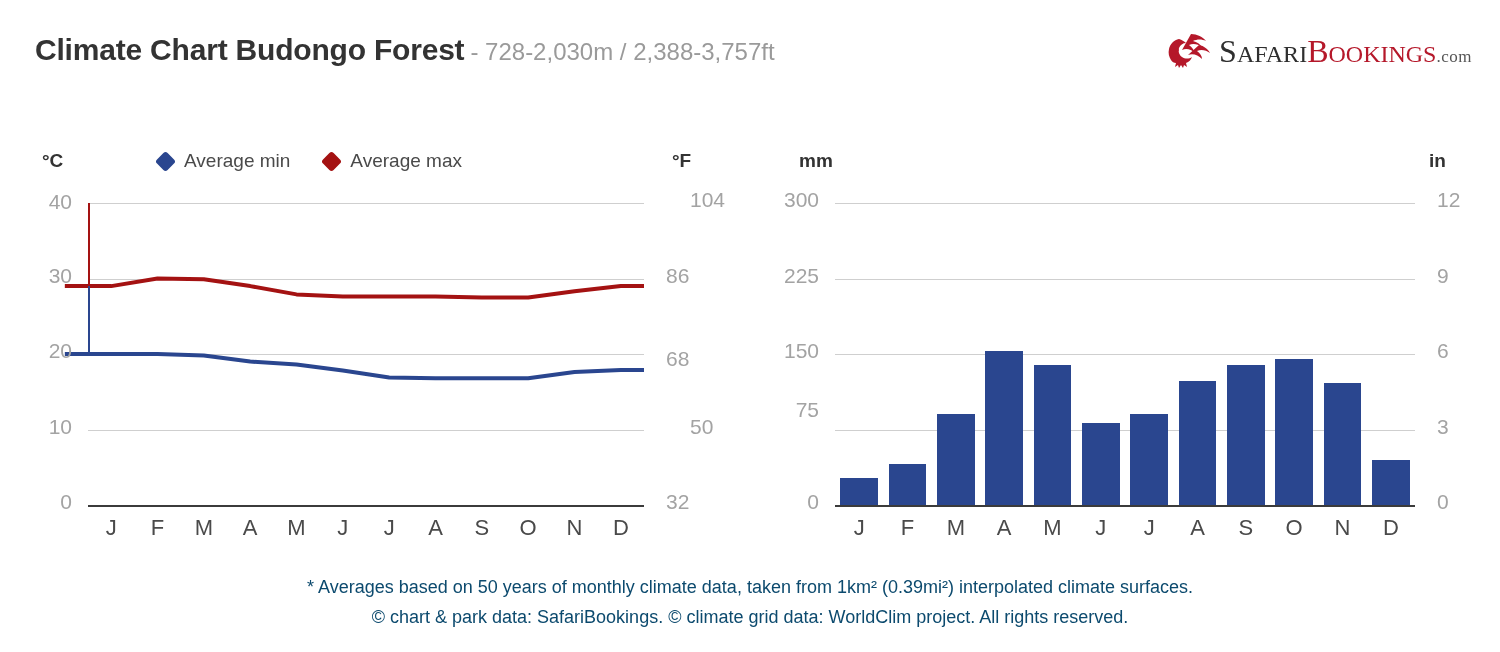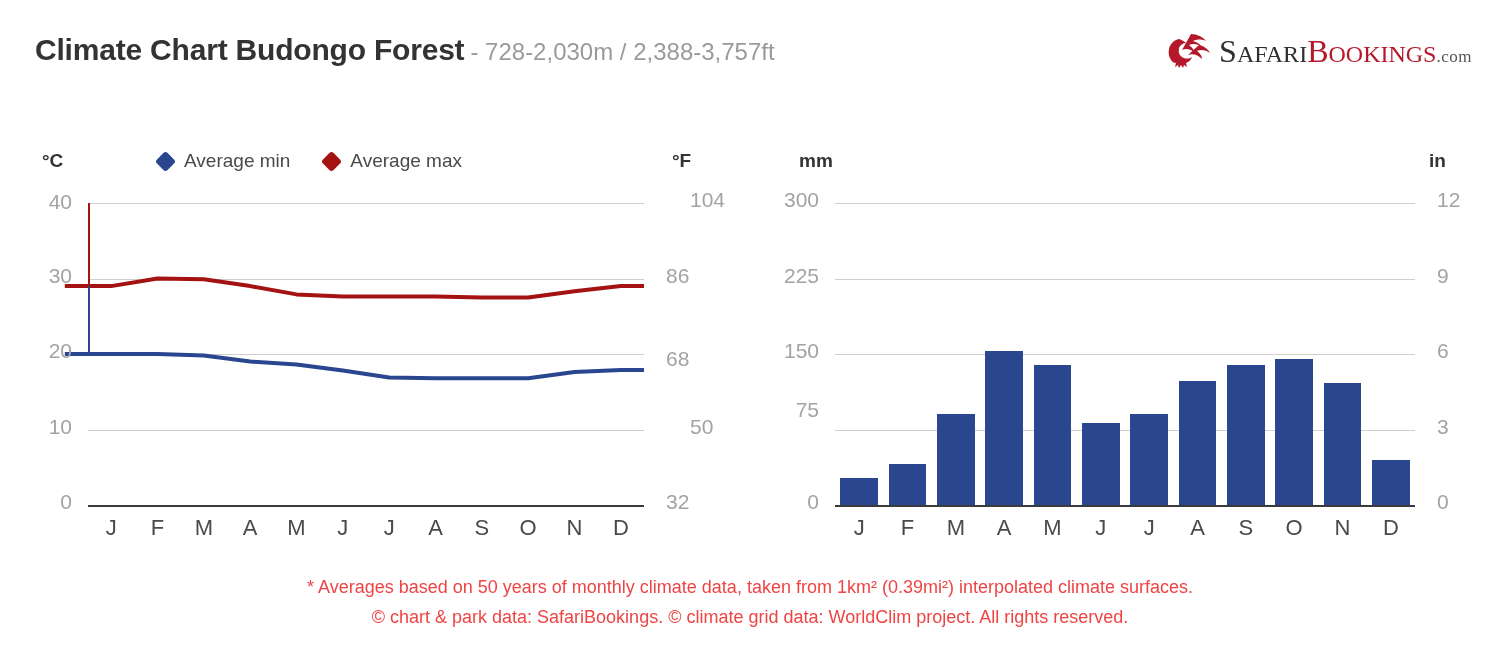--- a/index.html
+++ b/index.html
@@ -43,21 +43,21 @@
   .axisline{position:absolute;height:2px;background:#3b3b3b;left:0;right:0;}
   .ytick{position:absolute;font-size:21px;color:#a3a3a3;white-space:nowrap;}
   .ytick.left{text-align:right;}
   .ytick.right{text-align:left;}
   .xtick{position:absolute;font-size:22px;color:#4a4a4a;text-align:center;}
   .bar{position:absolute;background:#2a468f;}
   svg.lines{position:absolute;left:0;top:0;overflow:visible;}
 
   
   #footer{position:absolute;left:0;top:572px;width:1500px;text-align:center;}
-  .foot-line{font-size:18px;color:#ef4444;line-height:30px;}
+  .foot-line{font-size:18px;color:#0c4a6e;line-height:30px;}
 </style>
 </head>
 <body>
 
 <div id="header">
   <div id="title-wrap">
     <span id="title-main">Climate Chart Budongo Forest</span><span id="title-sub">- 728-2,030m / 2,388-3,757ft</span>
   </div>
 
   <div id="logo">

